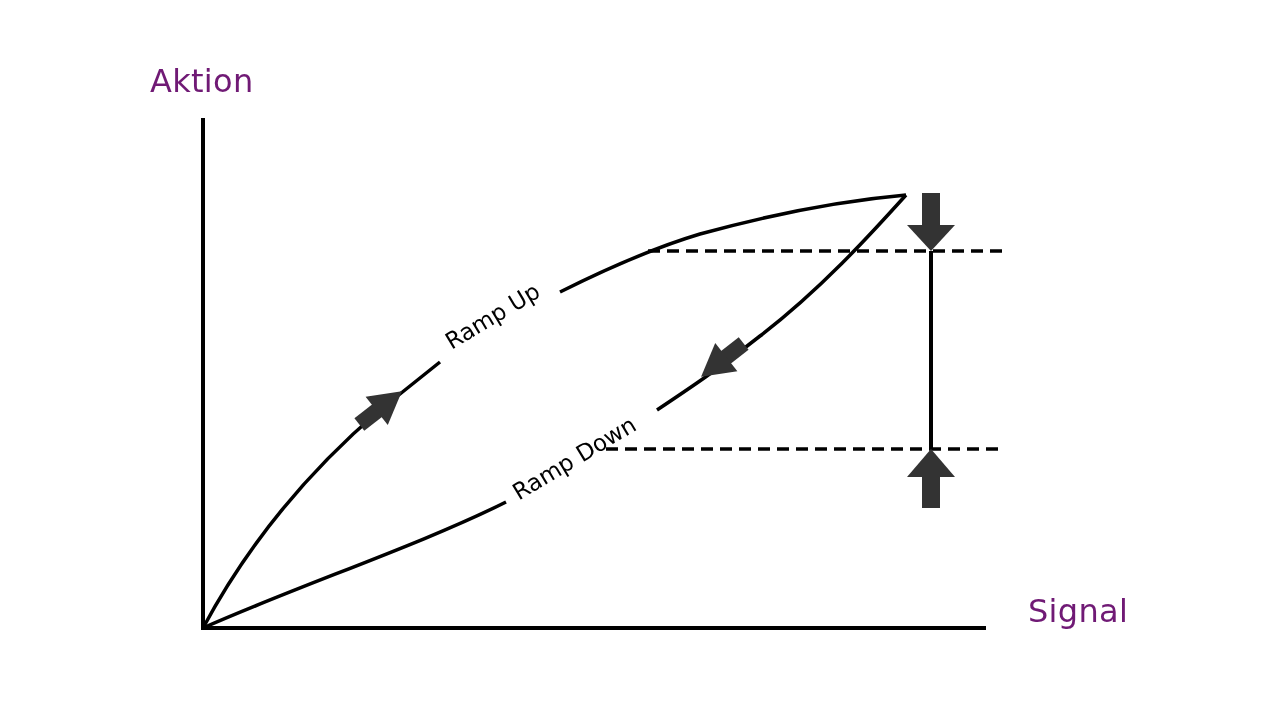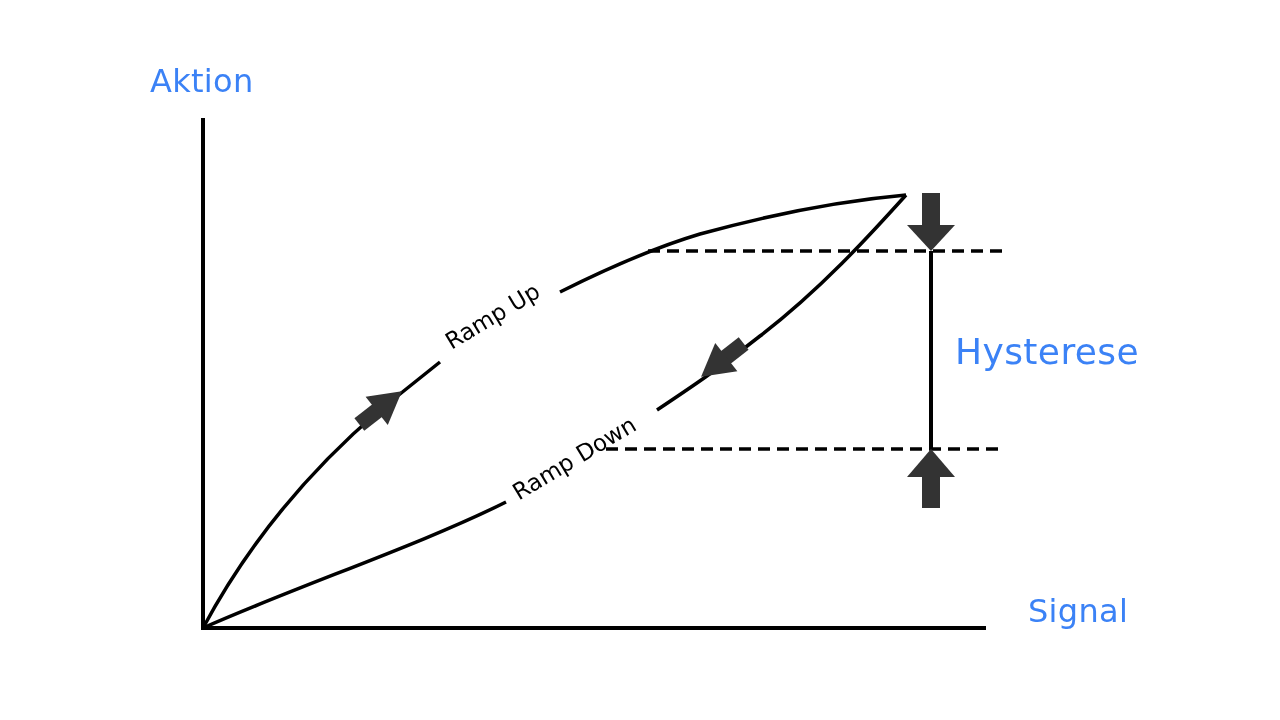--- a/index.html
+++ b/index.html
@@ -16,21 +16,21 @@
       height: 720px;
     }
     svg.diagram {
       position: absolute;
       left: 0;
       top: 0;
     }
     .label {
       position: absolute;
       font-family: "DejaVu Sans", sans-serif;
-      color: #3b82f6;
+      color: #701a75;
       white-space: nowrap;
     }
     .y-label {
       left: 150px;
       top: 62px;
       font-size: 32px;
       letter-spacing: 0.3px;
     }
     .x-label {
       left: 1028px;
@@ -100,16 +100,15 @@
     </g>
 
     <g transform="translate(720,362) rotate(142)">
       <rect x="-30" y="-8" width="26" height="16" fill="#333333"></rect>
       <polygon points="-8,-18 24,0 -8,18" fill="#333333"></polygon>
     </g>
   </svg>
 
   <div class="label y-label">Aktion</div>
   <div class="label x-label">Signal</div>
-  <div class="label hyst-label">Hysterese</div>
   <div class="curve-label ramp-up-label">Ramp Up</div>
   <div class="curve-label ramp-down-label">Ramp Down</div>
 </div>
 
 </body></html>

